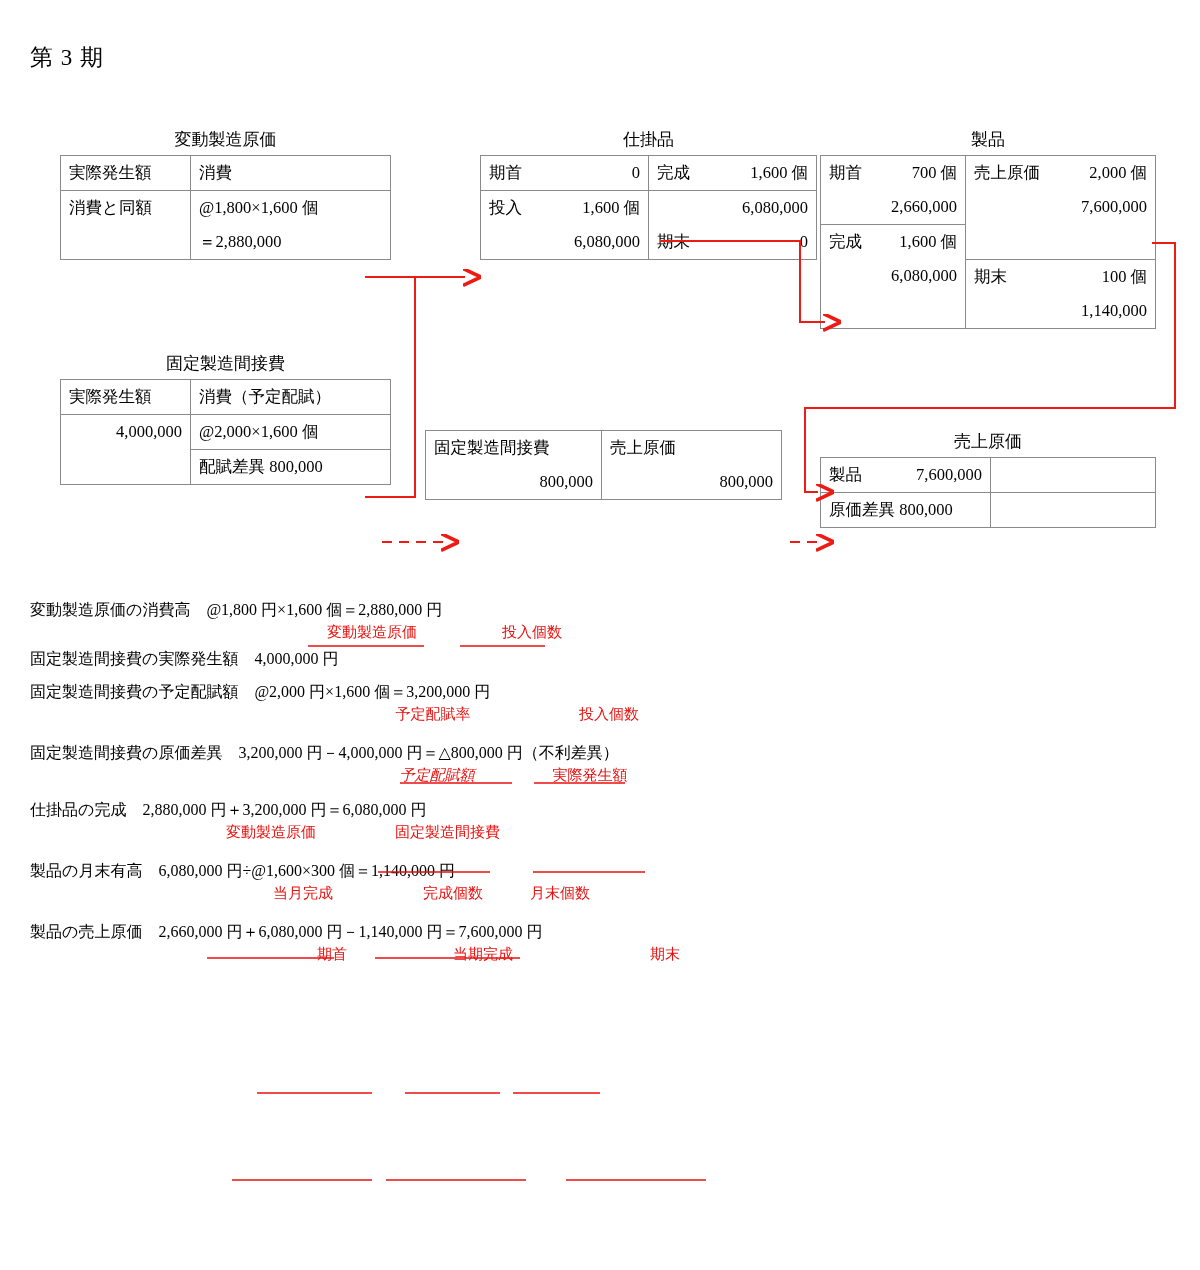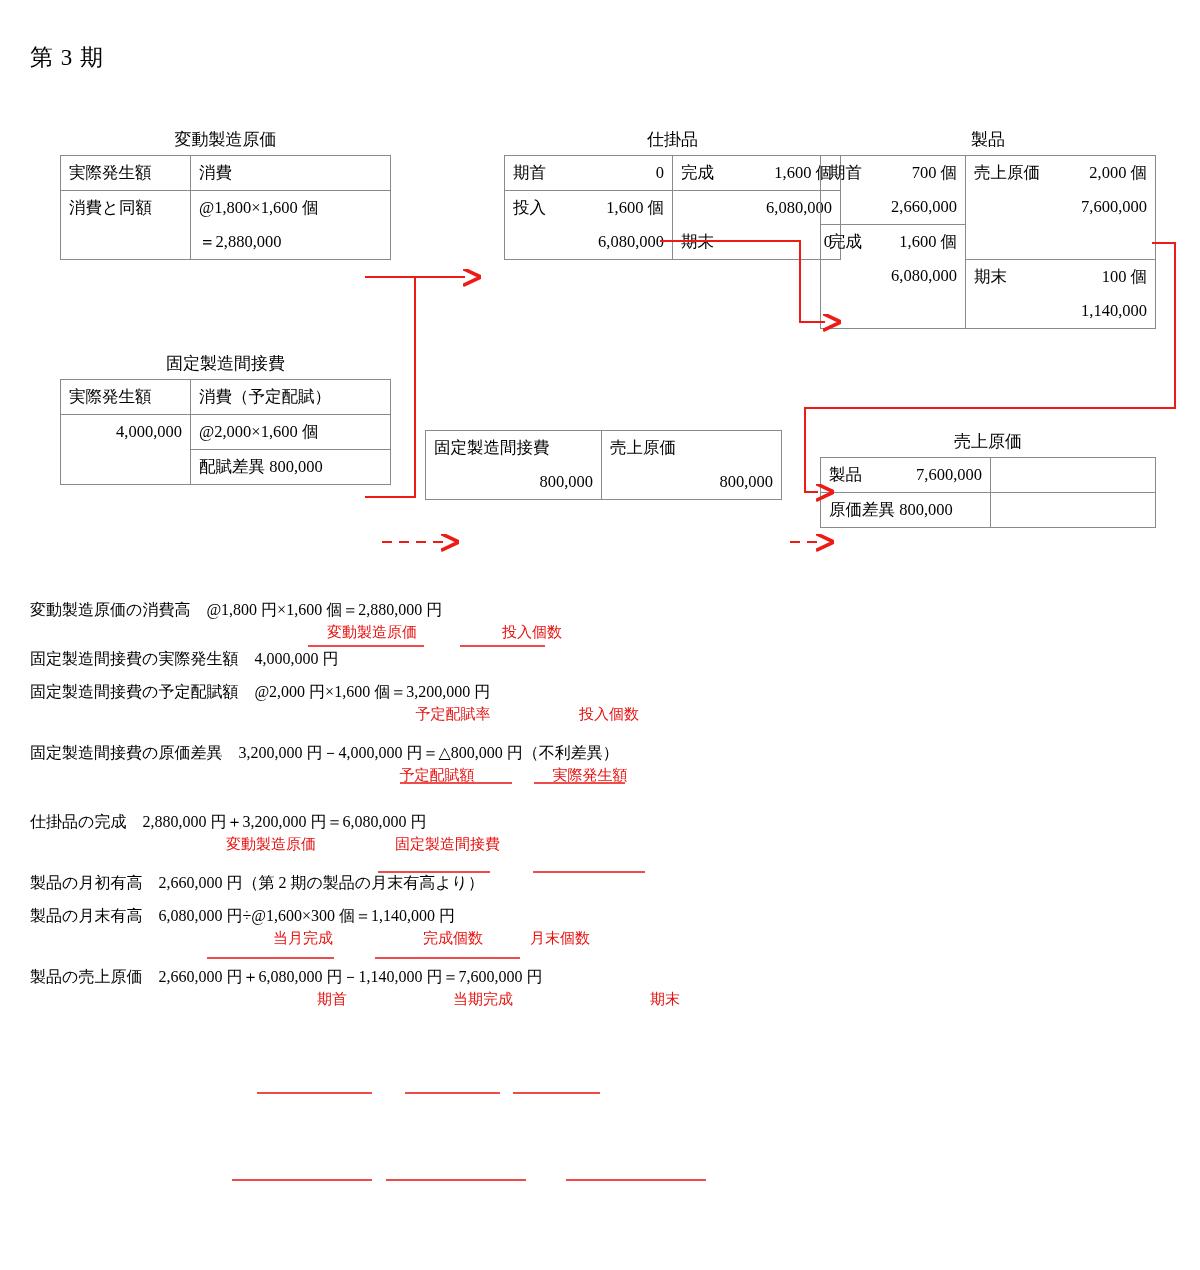--- a/index.html
+++ b/index.html
@@ -106,21 +106,21 @@
         <td style="border-top:none;border-bottom:none">@2,000×1,600 個</td>
       </tr>
       <tr>
         <td style="border-top:none"></td>
         <td>配賦差異 800,000</td>
       </tr>
     </tbody>
       </table>
   </div>
 
-  <div class="acct" style="left:464px;top:128px;padding-left:40px;">
+  <div class="acct" style="left:440px;top:128px;padding-left:40px;">
     <div class="caption">仕掛品</div>
     <table class="t">
       <colgroup>
           <col style="width:168px">
           <col style="width:168px">
         </colgroup>
       <tbody>
           <tr>
         <td>
           <div class="rowflex">
@@ -283,44 +283,41 @@
       </div>
     </div>
 
     <div>
       <div class="line" style=""><span class="lead">固定製造間接費の実際発生額</span>　<span class="body">4,000,000 円</span></div>
     </div>
 
     <div>
       <div class="line" style="margin-top:12px"><span class="lead">固定製造間接費の予定配賦額</span>　<span class="body">@2,000 円×1,600 個＝3,200,000 円</span></div>
       <div class="notes">
-        <div class="note" style="left:368px;width:110px;"><span>予定配賦率</span></div>
+        <div class="note" style="left:348px;width:110px;"><span>予定配賦率</span></div>
         <div class="note" style="left:535px;width:88px;"><span>投入個数</span></div>
       </div>
     </div>
 
     <div>
       <div class="line" style="margin-top:12px"><span class="lead">固定製造間接費の原価差異</span>　<span class="body">3,200,000 円－4,000,000 円＝△800,000 円（不利差異）</span></div>
       <div class="notes">
-        <div class="note" style="left:352px;width:110px;"><span>予定配賦額</span></div>
+        <div class="note" style="left:352px;width:110px;font-style:italic;"><span>予定配賦額</span></div>
         <div class="note" style="left:505px;width:110px;"><span>実際発生額</span></div>
       </div>
     </div>
 
     <div>
-      <div class="line" style="margin-top:20px"><span class="lead">仕掛品の完成</span>　<span class="body">2,880,000 円＋3,200,000 円＝6,080,000 円</span></div>
+      <div class="line" style="margin-top:8px"><span class="lead">仕掛品の完成</span>　<span class="body">2,880,000 円＋3,200,000 円＝6,080,000 円</span></div>
       <div class="notes">
         <div class="note" style="left:177px;width:128px;"><span>変動製造原価</span></div>
         <div class="note" style="left:345px;width:145px;"><span>固定製造間接費</span></div>
       </div>
     </div>
 
-    <div>
-      <div class="line" style="margin-top:12px"><span class="lead">製品の月初有高</span>　<span class="body">2,660,000 円（第 2 期の製品の月末有高より）</span></div>
-    </div>
 
     <div>
       <div class="line" style="margin-top:12px"><span class="lead">製品の月末有高</span>　<span class="body">6,080,000 円÷@1,600×300 個＝1,140,000 円</span></div>
       <div class="notes">
         <div class="note" style="left:228px;width:90px;"><span>当月完成</span></div>
         <div class="note" style="left:378px;width:90px;"><span>完成個数</span></div>
         <div class="note" style="left:485px;width:90px;"><span>月末個数</span></div>
       </div>
     </div>
 

